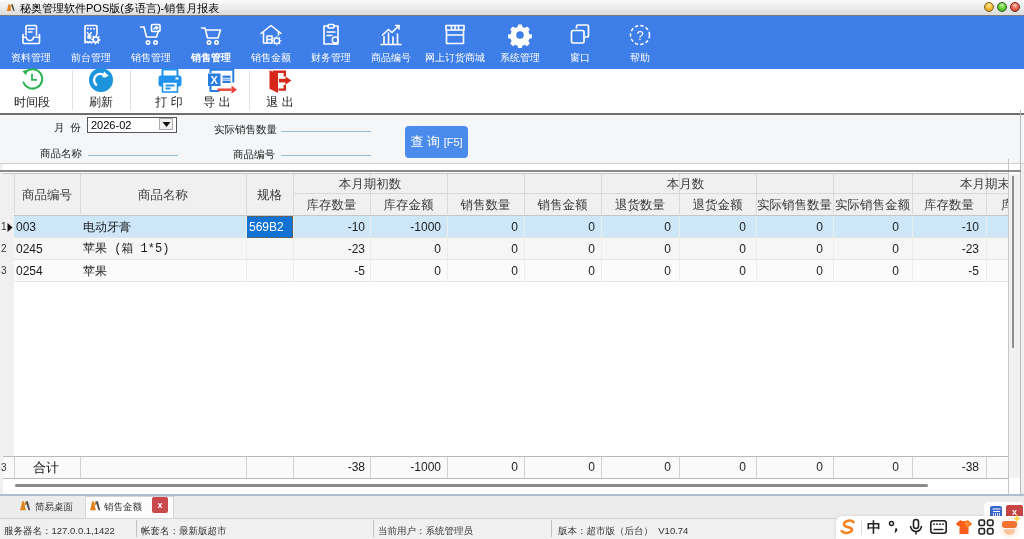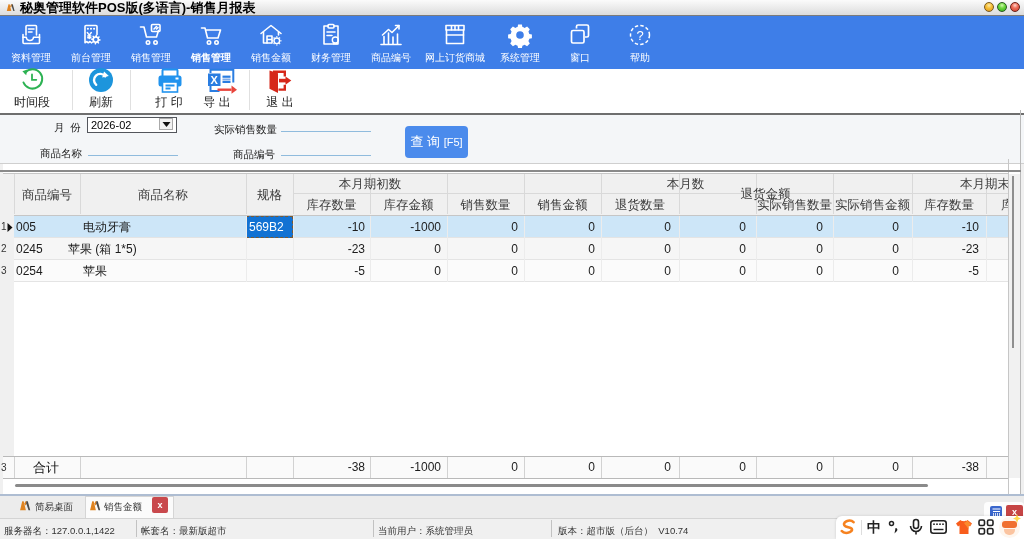--- a/index.html
+++ b/index.html
@@ -11,21 +11,21 @@
 .tb{position:absolute;text-align:center;color:#fff;font-size:10px;white-space:nowrap;}
 .stx{position:absolute;font-size:9.5px;color:#333;line-height:20px;white-space:nowrap;}
 </style></head><body>
 
 <div class="a" style="left:0;top:0;width:1024px;height:15px;background:linear-gradient(180deg,#fbfbfb 0%,#ededed 45%,#dcdcdc 100%);border-bottom:1px solid #7b7b7b;"></div>
 <svg class="a" style="left:6px;top:1px;" width="10" height="13" viewBox="0 0 18 13">
  <path d="M1.5 13 L4.5 0.5 L6.5 0.5 L8.2 7.5 L9.5 13 Z" fill="#e0831f"></path>
  <path d="M7.2 4.5 L9.0 0.5 L11.0 0.5 L9.6 6.5 Z" fill="#e0831f"></path>
  <path d="M10.2 0.5 L12.2 0.5 L15.5 13 L13.2 13 L10.0 3.5 Z" fill="#4a4a4a"></path>
 </svg>
-<div class="a" style="left:20px;top:1px;font-size:13px;font-weight:bold;color:#000;line-height:14px;">秘奥管理软件POS版(多语言)-销售月报表</div>
+<div class="a" style="left:20px;top:1px;font-size:11px;font-weight:normal;color:#000;line-height:14px;">秘奥管理软件POS版(多语言)-销售月报表</div>
 <div class="a" style="left:984px;top:2px;width:10px;height:10px;border-radius:50%;background:radial-gradient(circle at 50% 30%,#ffe9a8 0%,#f5c23d 40%,#e09010 100%);border:1px solid #7a5a20;box-sizing:border-box;"></div>
 <div class="a" style="left:997px;top:2px;width:10px;height:10px;border-radius:50%;background:radial-gradient(circle at 50% 30%,#d2f7b0 0%,#6ed83f 40%,#2fa81a 100%);border:1px solid #2a5a20;box-sizing:border-box;"></div>
 <div class="a" style="left:1010px;top:2px;width:10px;height:10px;border-radius:50%;background:radial-gradient(circle at 50% 30%,#ffd5cc 0%,#ee6f5a 40%,#cc3a28 100%);border:1px solid #6a2018;box-sizing:border-box;"></div>
 <div class="a" style="left:0;top:16px;width:1024px;height:53px;background:#3e7ee8;"></div>
 <svg class="a" style="left:18px;top:22px;" width="26" height="26" viewBox="0 0 26 26">
     <g fill="none" stroke="#fff" stroke-width="1.6" stroke-linejoin="round" stroke-linecap="round">
 <path d="M8 13 V4.5 a1 1 0 0 1 1-1 h8.5 a1 1 0 0 1 1 1 V13"></path>
 <path d="M10.5 7 h5.5 M10.5 10 h3.5"></path>
 <path d="M5 12.5 v8 a1 1 0 0 0 1 1 h14.5 a1 1 0 0 0 1-1 v-8"></path>
 <path d="M5 15.3 h3.3 a3.6 3.2 0 0 0 7.2 0 h6"></path>
@@ -212,47 +212,47 @@
 <div class="hd" style="left:80px;top:187px;width:166px;">商品名称</div>
 <div class="hd" style="left:246px;top:187px;width:47px;">规格</div>
 <div class="hd" style="left:293px;top:176px;width:154px;">本月期初数</div>
 <div class="hd" style="left:453px;top:176px;width:465px;">本月数</div>
 <div class="hd" style="left:912px;top:176px;width:96px;text-align:left;padding-left:48px;box-sizing:border-box;overflow:hidden;">本月期末数</div>
 <div class="hd" style="left:293px;top:197px;width:77px;">库存数量</div>
 <div class="hd" style="left:370px;top:197px;width:77px;">库存金额</div>
 <div class="hd" style="left:447px;top:197px;width:77px;">销售数量</div>
 <div class="hd" style="left:524px;top:197px;width:77px;">销售金额</div>
 <div class="hd" style="left:601px;top:197px;width:78px;">退货数量</div>
-<div class="hd" style="left:679px;top:186px;width:77px;margin-left:48px;">退货金额</div>
+<div class="hd" style="left:679px;top:197px;width:77px;">退货金额</div>
 <div class="hd" style="left:756px;top:197px;width:77px;">实际销售数量</div>
 <div class="hd" style="left:833px;top:197px;width:79px;">实际销售金额</div>
 <div class="hd" style="left:912px;top:197px;width:74px;">库存数量</div>
 <div class="hd" style="left:990px;top:197px;width:18px;text-align:left;padding-left:11px;box-sizing:border-box;overflow:hidden;">库存金额</div>
 <div class="a" style="left:14px;top:216px;width:994px;height:22px;background:#cde6f8;border-bottom:1px solid #e4e4e4;box-sizing:border-box;"></div>
 <div class="a" style="left:1px;top:216px;font-size:10px;color:#333;line-height:22px;">1</div>
 <svg class="a" style="left:7px;top:223px;" width="6" height="9" viewBox="0 0 6 9">
     <path d="M0.5 0 L5.5 4.5 L0.5 9 Z" fill="#111"></path>
   </svg>
-<div class="txt" style="left:16px;top:216px;">005</div>
+<div class="txt" style="left:16px;top:216px;">003</div>
 <div class="txt" style="left:83px;top:216px;">电动牙膏</div>
 <div class="a" style="left:246px;top:216px;width:47px;height:22px;background:#1272d3;border:1px dashed #7b5a33;box-sizing:border-box;"></div>
 <div class="a" style="left:249px;top:216px;font-size:12px;color:#fff;line-height:22px;">569B2</div>
 <div class="num" style="left:295px;top:216px;width:70px;text-align:right;">-10</div>
 <div class="num" style="left:371px;top:216px;width:70px;text-align:right;">-1000</div>
 <div class="num" style="left:448px;top:216px;width:70px;text-align:right;">0</div>
 <div class="num" style="left:525px;top:216px;width:70px;text-align:right;">0</div>
 <div class="num" style="left:601px;top:216px;width:70px;text-align:right;">0</div>
 <div class="num" style="left:676px;top:216px;width:70px;text-align:right;">0</div>
 <div class="num" style="left:753px;top:216px;width:70px;text-align:right;">0</div>
 <div class="num" style="left:829px;top:216px;width:70px;text-align:right;">0</div>
 <div class="num" style="left:909px;top:216px;width:70px;text-align:right;">-10</div>
 <div class="a" style="left:14px;top:238px;width:994px;height:22px;background:#f6f6f6;border-bottom:1px solid #e4e4e4;box-sizing:border-box;"></div>
 <div class="a" style="left:1px;top:238px;font-size:10px;color:#333;line-height:22px;">2</div>
 <div class="txt" style="left:16px;top:238px;">0245</div>
-<div class="txt" style="left:68px;top:238px;">苹果 (箱 1*5)</div>
+<div class="txt" style="left:83px;top:238px;font-family:Liberation Mono, monospace;">苹果 (箱 1*5)</div>
 <div class="num" style="left:295px;top:238px;width:70px;text-align:right;">-23</div>
 <div class="num" style="left:371px;top:238px;width:70px;text-align:right;">0</div>
 <div class="num" style="left:448px;top:238px;width:70px;text-align:right;">0</div>
 <div class="num" style="left:525px;top:238px;width:70px;text-align:right;">0</div>
 <div class="num" style="left:601px;top:238px;width:70px;text-align:right;">0</div>
 <div class="num" style="left:676px;top:238px;width:70px;text-align:right;">0</div>
 <div class="num" style="left:753px;top:238px;width:70px;text-align:right;">0</div>
 <div class="num" style="left:829px;top:238px;width:70px;text-align:right;">0</div>
 <div class="num" style="left:909px;top:238px;width:70px;text-align:right;">-23</div>
 <div class="a" style="left:14px;top:260px;width:994px;height:22px;background:#fbfbfb;border-bottom:1px solid #e4e4e4;box-sizing:border-box;"></div>

